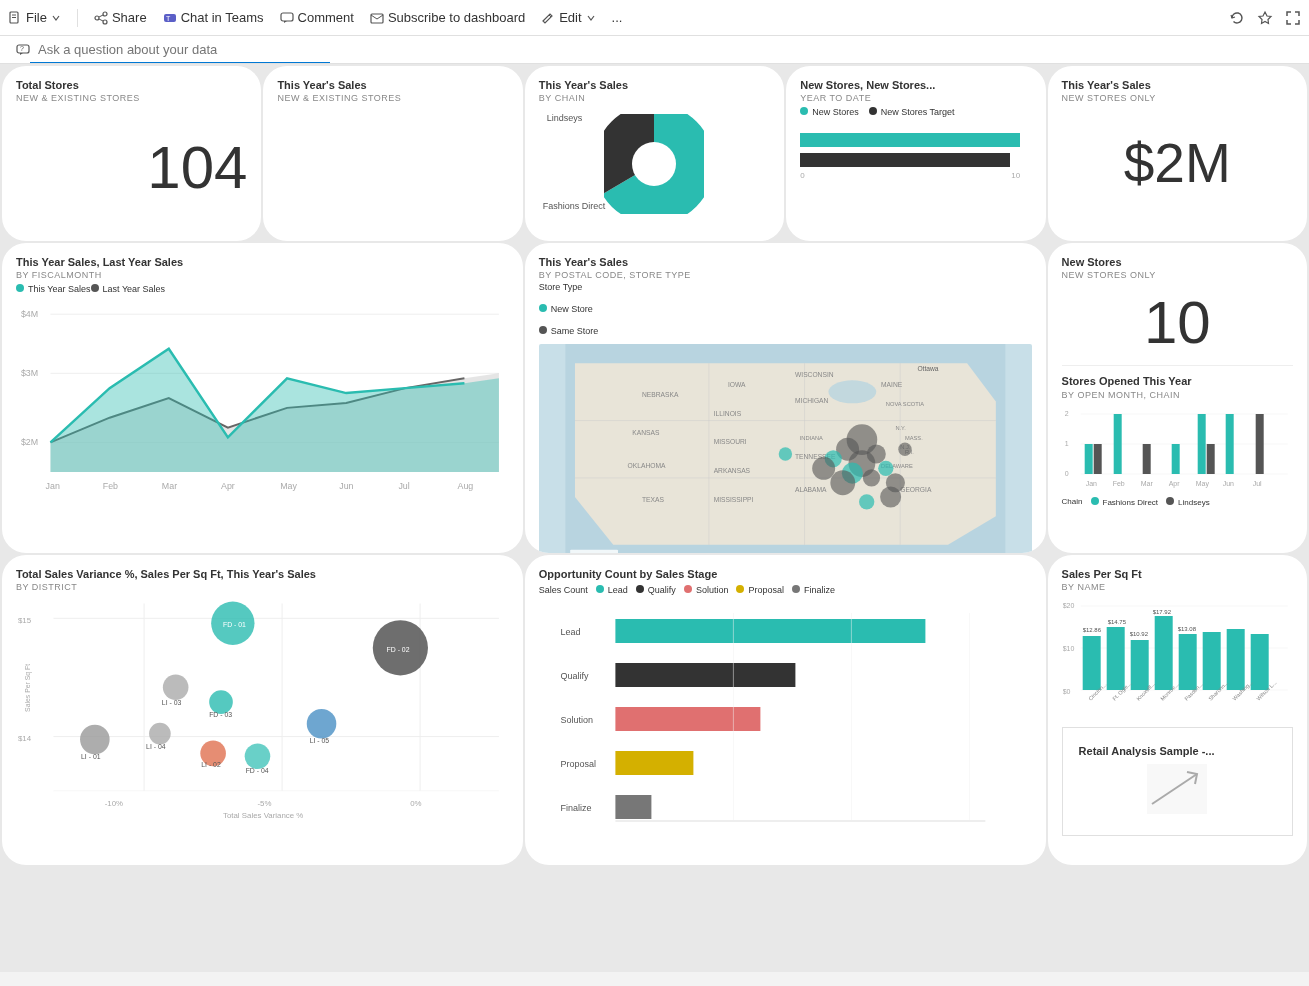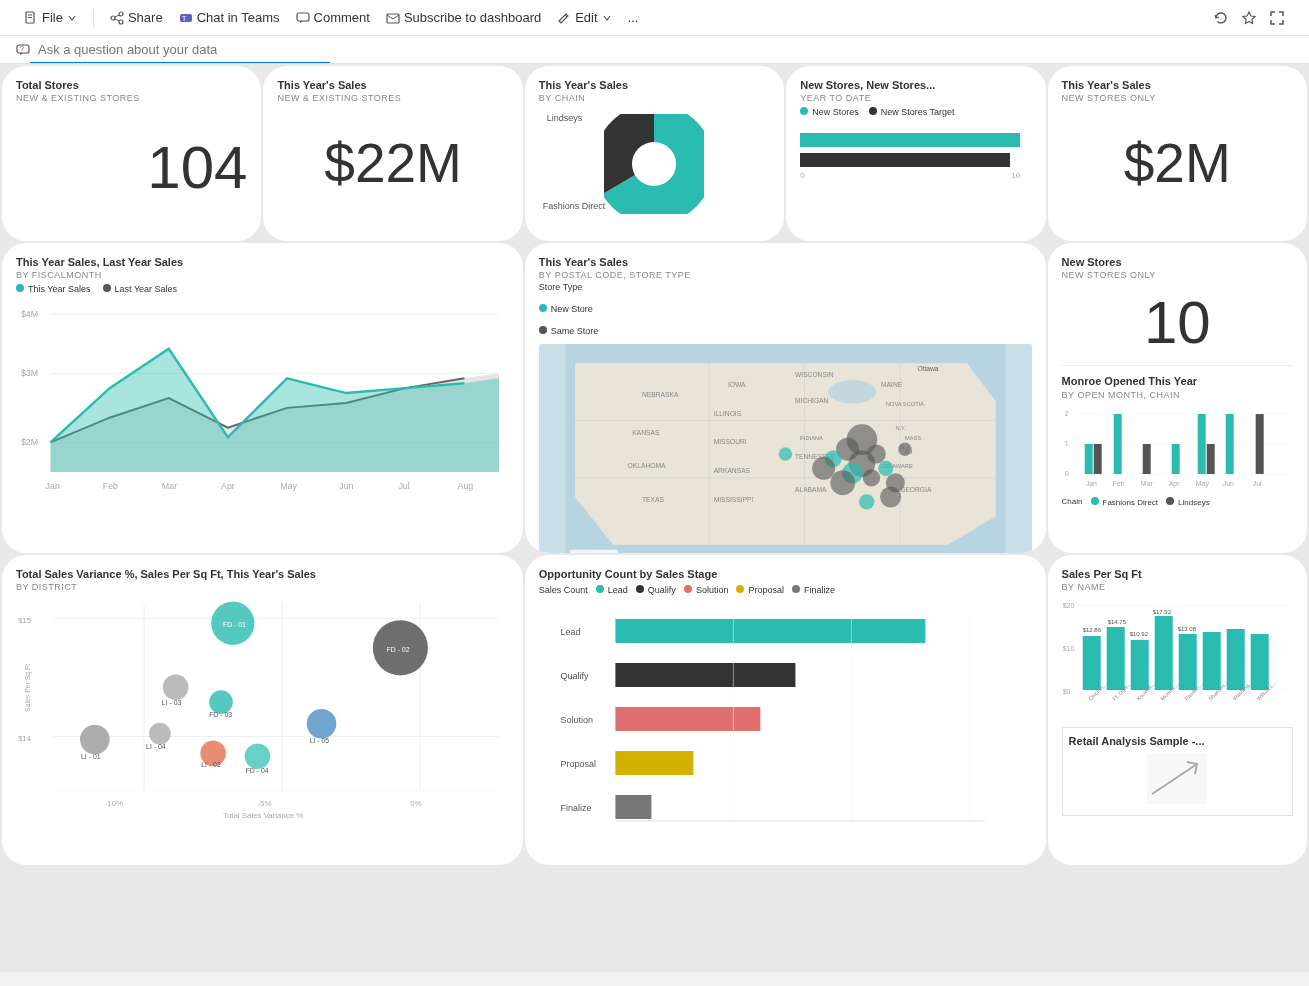--- a/index.html
+++ b/index.html
@@ -1,19 +1,19 @@
 <!DOCTYPE html>
 <html><head>
   <meta charset="utf-8">
   <style>
     * { box-sizing: border-box; margin: 0; padding: 0; }
     body { font-family: 'Segoe UI', Arial, sans-serif; background: #f3f3f3; font-size: 12px; color: #333; overflow: hidden; }
 
     
-    .top-bar { display: flex; align-items: center; background: #fff; border-bottom: 1px solid #e0e0e0; padding: 0 24px; height: 36px; gap: 16px; }
+    .top-bar { display: flex; align-items: center; background: #fff; border-bottom: 1px solid #e0e0e0; padding: 0 8px; height: 36px; gap: 16px; }
     .top-bar-item { display: flex; align-items: center; gap: 4px; cursor: pointer; font-size: 13px; color: #333; }
     .top-bar-sep { width: 1px; height: 18px; background: #e0e0e0; }
     .top-bar-right { margin-left: auto; display: flex; gap: 12px; align-items: center; }
 
     
     .qa-bar { background: #fff; border-bottom: 1px solid #e0e0e0; padding: 6px 16px; display: flex; align-items: center; gap: 8px; }
     .qa-bar input { border: none; outline: none; font-size: 13px; color: #555; width: 300px; }
 
     
     .card { background: #fff; padding: 12px 14px; overflow: hidden; position: relative; border-radius: 24px; }
@@ -139,21 +139,20 @@
 
   <div class="card">
     <div class="card-title">Total Stores</div>
     <div class="card-subtitle">NEW &amp; EXISTING STORES</div>
     <div class="card-big-number" style="font-size:60px;margin-top:30px;text-align:right;">104</div>
   </div>
 
   <div class="card">
     <div class="card-title">This Year's Sales</div>
     <div class="card-subtitle">NEW &amp; EXISTING STORES</div>
-    <div class="card-big-number" style="font-size:55px;margin-top:28px;text-align:center;">$22M</div>
   </div>
 
   <div class="card">
     <div class="card-title">This Year's Sales</div>
     <div class="card-subtitle">BY CHAIN</div>
     <div class="pie-container" style="margin-top:6px;position:relative;height:110px;">
       <svg width="100" height="100" viewBox="0 0 100 100">
 
         <circle cx="50" cy="50" r="40" fill="none" stroke="#2abcb0" stroke-width="40" stroke-dasharray="167 94" stroke-dashoffset="0" transform="rotate(-90 50 50)"></circle>
         <circle cx="50" cy="50" r="40" fill="none" stroke="#333" stroke-width="40" stroke-dasharray="94 167" stroke-dashoffset="-167" transform="rotate(-90 50 50)"></circle>
@@ -191,21 +190,21 @@
 
   <div class="card">
     <div class="card-title">This Year's Sales</div>
     <div class="card-subtitle">NEW STORES ONLY</div>
     <div class="card-big-number" style="font-size:55px;margin-top:28px;text-align:center;">$2M</div>
   </div>
 
   <div class="card span2c" style="grid-column: span 2;">
     <div class="card-title">This Year Sales, Last Year Sales</div>
     <div class="card-subtitle">BY FISCALMONTH</div>
-    <div style="display:flex;gap:12px;font-size:9px;margin-top:4px;">
+    <div style="display:flex;font-size:9px;margin-top:4px;">
       <span><span class="legend-dot" style="background:#2abcb0;"></span><span>This Year Sales</span></span>
       <span><span class="legend-dot" style="background:#555;"></span><span>Last Year Sales</span></span>
     </div>
     <div style="position:relative;margin-top:4px;">
       <svg width="100%" height="200" viewBox="0 0 500 200">
 
         <text x="5" y="18" font-size="9" fill="#aaa">$4M</text>
         <text x="5" y="78" font-size="9" fill="#aaa">$3M</text>
         <text x="5" y="148" font-size="9" fill="#aaa">$2M</text>
 
@@ -302,21 +301,21 @@
       </svg>
     </div>
   </div>
 
   <div class="card">
     <div class="card-title">New Stores</div>
     <div class="card-subtitle">NEW STORES ONLY</div>
     <div style="font-size:60px;font-weight:300;text-align:center;margin-top:8px;color:#333;">10</div>
 
     <div style="margin-top:8px;border-top:1px solid #eee;padding-top:8px;">
-      <div class="card-title">Monroe Opened This Year</div>
+      <div class="card-title">Stores Opened This Year</div>
       <div class="card-subtitle">BY OPEN MONTH, CHAIN</div>
       <div style="margin-top:4px;">
         <svg width="100%" height="90" viewBox="0 0 230 90">
 
           <text x="2" y="12" font-size="7" fill="#aaa">2</text>
           <text x="2" y="42" font-size="7" fill="#aaa">1</text>
           <text x="2" y="72" font-size="7" fill="#aaa">0</text>
           <line x1="18" y1="10" x2="225" y2="10" stroke="#eee" stroke-width="0.5"></line>
           <line x1="18" y1="40" x2="225" y2="40" stroke="#eee" stroke-width="0.5"></line>
           <line x1="18" y1="70" x2="225" y2="70" stroke="#eee" stroke-width="0.5"></line>
@@ -480,21 +479,21 @@
         <text x="52" y="105" font-size="5.5" fill="#888" transform="rotate(-45,52,105)">Ft. Ogle...</text>
         <text x="76" y="105" font-size="5.5" fill="#888" transform="rotate(-45,76,105)">Knoxvill...</text>
         <text x="100" y="105" font-size="5.5" fill="#888" transform="rotate(-45,100,105)">Monroe...</text>
         <text x="124" y="105" font-size="5.5" fill="#888" transform="rotate(-45,124,105)">Pasden...</text>
         <text x="148" y="105" font-size="5.5" fill="#888" transform="rotate(-45,148,105)">Sharonn...</text>
         <text x="172" y="105" font-size="5.5" fill="#888" transform="rotate(-45,172,105)">Washing...</text>
         <text x="196" y="105" font-size="5.5" fill="#888" transform="rotate(-45,196,105)">Wilson L...</text>
       </svg>
     </div>
 
-    <div style="border:1px solid #e0e0e0;margin-top:8px;padding:6px;">
+    <div style="border:1px solid #e0e0e0;margin-top:8px;padding:16px;">
       <div class="card-title">Retail Analysis Sample -...</div>
       <div style="display:flex;justify-content:center;align-items:center;height:60px;">
         <svg width="60" height="50" viewBox="0 0 60 50">
           <rect width="60" height="50" fill="#f8f8f8"></rect>
           <polyline points="5,40 20,30 35,20 50,10" fill="none" stroke="#aaa" stroke-width="2"></polyline>
           <polyline points="40,8 50,10 48,20" fill="none" stroke="#aaa" stroke-width="2"></polyline>
         </svg>
       </div>
     </div>
   </div>

